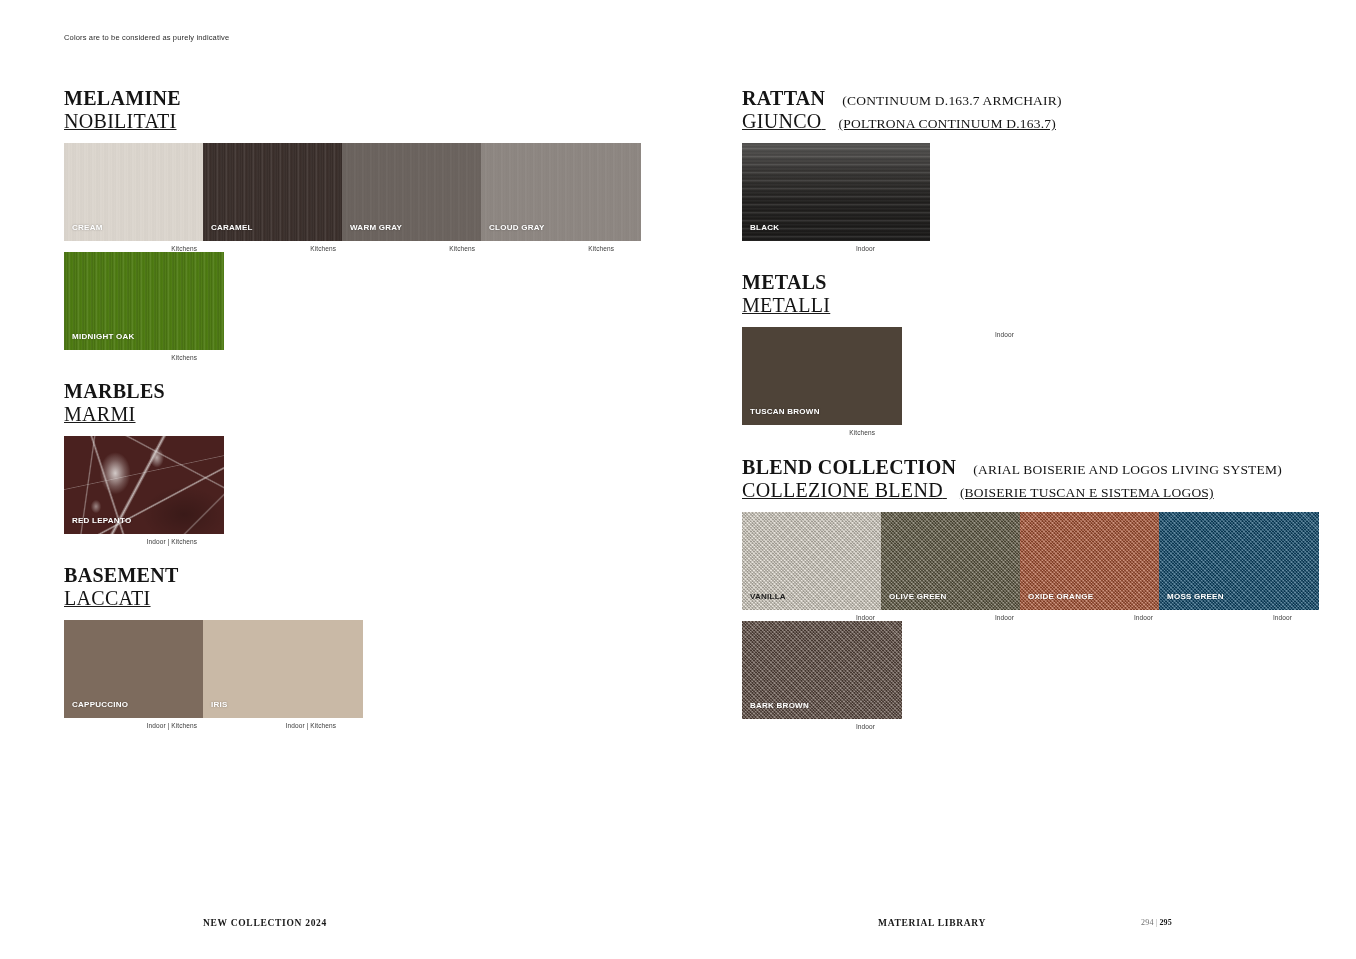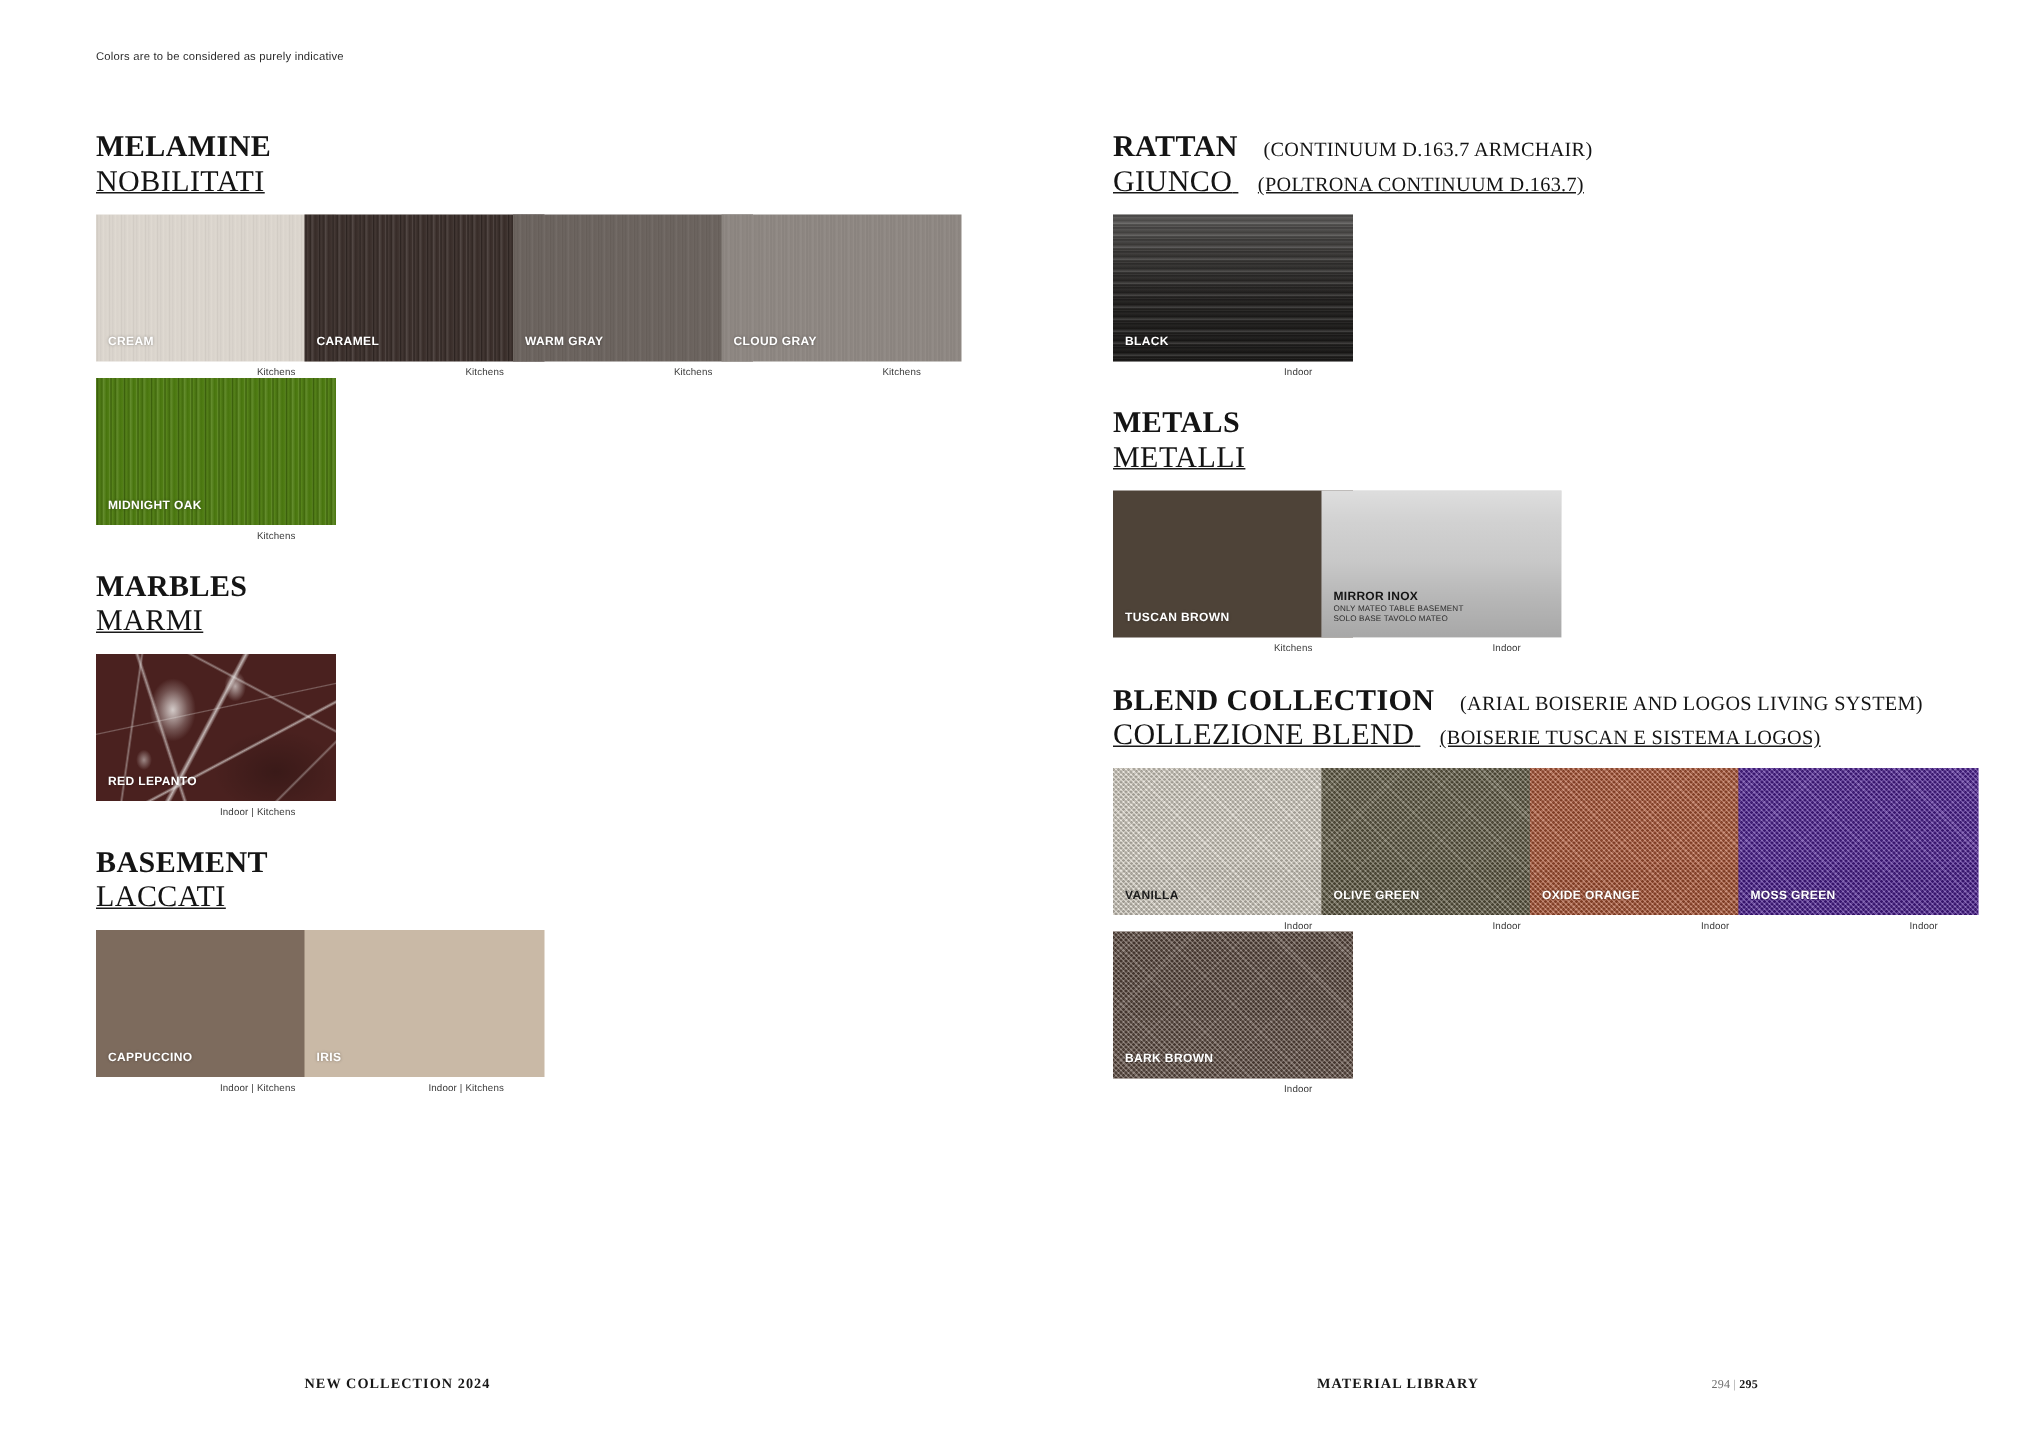--- a/index.html
+++ b/index.html
@@ -394,48 +394,41 @@
         <span class="en">RATTAN</span>
         <span class="paren">(CONTINUUM D.163.7 ARMCHAIR)</span>
       </span>
       <span class="ln">
         <span class="it">GIUNCO</span>
         <span class="paren">(POLTRONA CONTINUUM D.163.7)</span>
       </span>
     </div>
     <div class="swatch-row">
         <div class="swatch-cell">
-          <div class="swatch tex-rattan" style="background: rgb(42, 40, 38);">
+          <div class="swatch tex-rattan" style="background: rgb(42, 40, 38); padding-left: 28px;">
             <div class="swatch-name">BLACK</div>
           </div>
           <div class="swatch-caption">Indoor</div>
         </div>
       </div>
 
     <div style="height:20px"></div>
 
     <div class="section-head">
       <span class="ln"><span class="en">METALS</span></span>
       <span class="ln"><span class="it">METALLI</span></span>
     </div>
     <div class="swatch-row">
         <div class="swatch-cell">
           <div class="swatch" style="background: rgb(78, 67, 56);">
             <div class="swatch-name">TUSCAN BROWN</div>
           </div>
           <div class="swatch-caption">Kitchens</div>
         </div>
         <div class="swatch-cell">
-          <div class="swatch tex-mirror" style="background: rgb(204, 204, 204);">
-            <div class="swatch-note">
-              <span class="t1">MIRROR INOX</span>
-              <span class="t2">ONLY MATEO TABLE BASEMENT</span>
-              <span class="t3">SOLO BASE TAVOLO MATEO</span>
-            </div>
-          </div>
           <div class="swatch-caption">Indoor</div>
         </div>
       </div>
 
     <div style="height:21px"></div>
 
     <div class="section-head">
       <span class="ln">
         <span class="en">BLEND COLLECTION</span>
         <span class="paren">(ARIAL BOISERIE AND LOGOS LIVING SYSTEM)</span>
@@ -458,21 +451,21 @@
           </div>
           <div class="swatch-caption">Indoor</div>
         </div>
         <div class="swatch-cell">
           <div class="swatch tex-weave" style="background: rgb(176, 85, 52);">
             <div class="swatch-name">OXIDE ORANGE</div>
           </div>
           <div class="swatch-caption">Indoor</div>
         </div>
         <div class="swatch-cell">
-          <div class="swatch tex-weave" style="background: #4c1d95; text-align: right;">
+          <div class="swatch tex-weave" style="background: #0c4a6e; text-align: right;">
             <div class="swatch-name">MOSS GREEN</div>
           </div>
           <div class="swatch-caption">Indoor</div>
         </div>
         <div class="swatch-cell">
           <div class="swatch tex-weave" style="background: rgb(94, 75, 65);">
             <div class="swatch-name">BARK BROWN</div>
           </div>
           <div class="swatch-caption">Indoor</div>
         </div>

